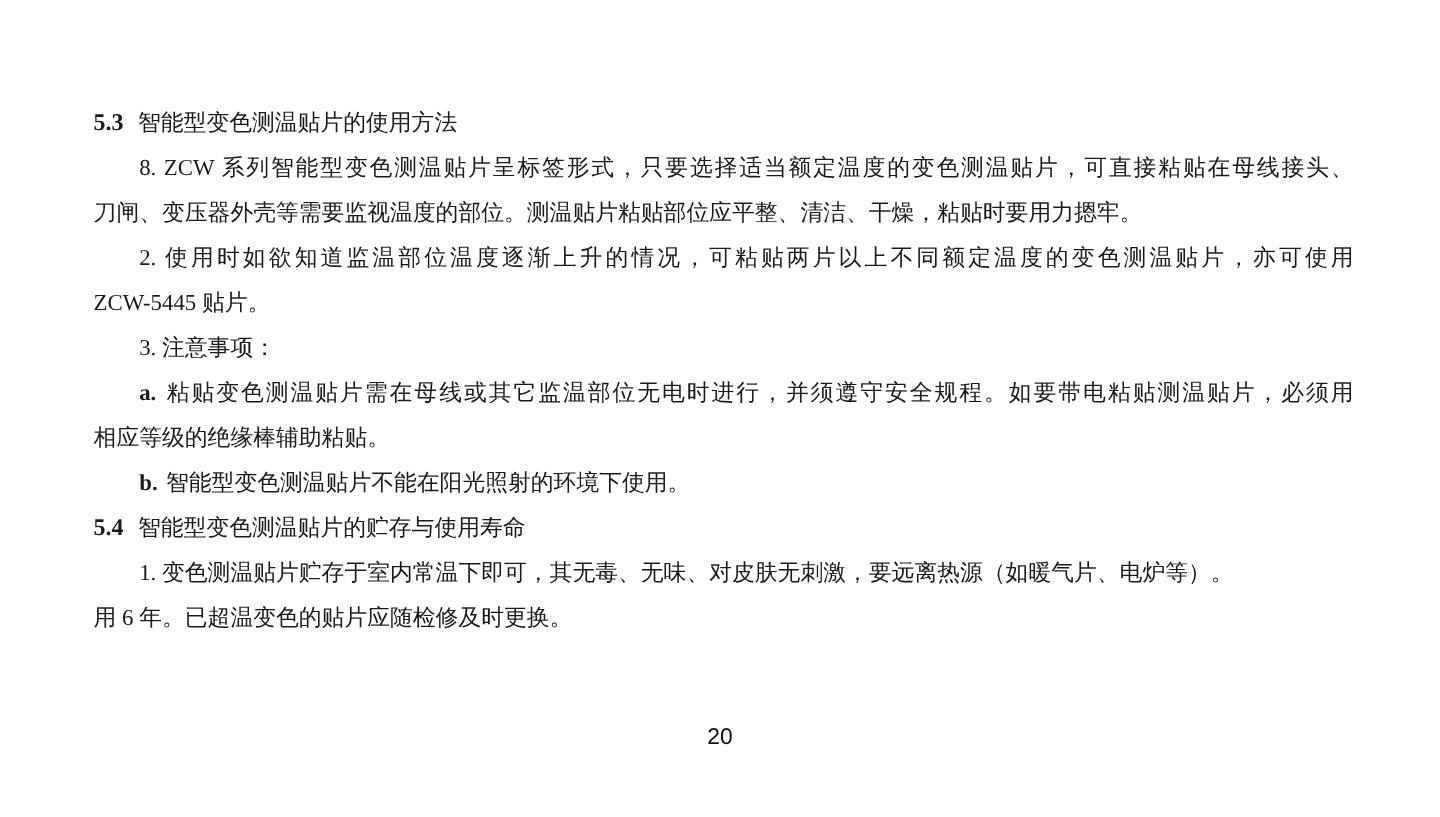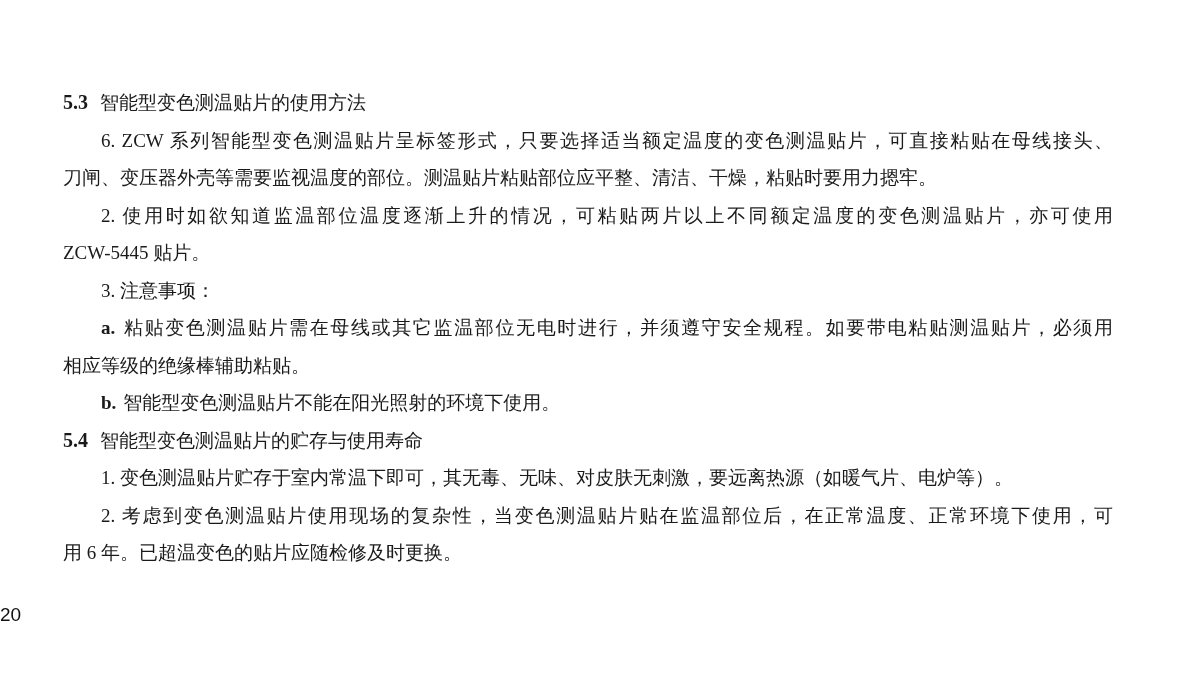--- a/index.html
+++ b/index.html
@@ -7,21 +7,21 @@
     position: relative;
     width: 1200px;
     height: 681px;
     background: #ffffff;
     font-family: "Liberation Serif", "DejaVu Serif", serif;
     color: #1a1a1a;
     overflow: hidden;
   }
   .doc-body {
     position: absolute;
-    left: 63px;
+    left: 78px;
     top: 84px;
     width: 1050px;
   }
   .line {
     font-size: 19px;
     line-height: 37.5px;
     height: 37.5px;
     overflow: hidden;
     white-space: normal;
     text-align: left;
@@ -37,39 +37,39 @@
   }
   .line.heading .prefix {
     font-size: 20px;
     padding-right: 12px;
   }
   .page-number {
     position: absolute;
     left: 0;
     top: 600px;
     width: 1200px;
+    text-align: center;
     font-family: "Liberation Sans", "DejaVu Sans", sans-serif;
     font-size: 19px;
     line-height: 30px;
     color: #111111;
   }
 </style>
 </head>
 <body>
 
 <div class="page">
   <div class="doc-body">
       <div class="line heading"><strong class="prefix">5.3</strong><span>智能型变色测温贴片的使用方法</span></div>
-      <div class="line indent justify"><span>6. ZCW 系列智能型变色测温贴片呈标签形式，只要选择适当额定温度的变色测温贴片，可直接粘贴在母线接头、</span></div>
+      <div class="line indent justify"><span>8. ZCW 系列智能型变色测温贴片呈标签形式，只要选择适当额定温度的变色测温贴片，可直接粘贴在母线接头、</span></div>
       <div class="line "><span>刀闸、变压器外壳等需要监视温度的部位。测温贴片粘贴部位应平整、清洁、干燥，粘贴时要用力摁牢。</span></div>
       <div class="line indent justify"><span>2. 使用时如欲知道监温部位温度逐渐上升的情况，可粘贴两片以上不同额定温度的变色测温贴片，亦可使用</span></div>
       <div class="line "><span>ZCW-5445 贴片。</span></div>
       <div class="line indent"><span>3. 注意事项：</span></div>
       <div class="line indent justify"><strong class="prefix">a.</strong><span>粘贴变色测温贴片需在母线或其它监温部位无电时进行，并须遵守安全规程。如要带电粘贴测温贴片，必须用</span></div>
       <div class="line "><span>相应等级的绝缘棒辅助粘贴。</span></div>
       <div class="line indent"><strong class="prefix">b.</strong><span>智能型变色测温贴片不能在阳光照射的环境下使用。</span></div>
       <div class="line heading"><strong class="prefix">5.4</strong><span>智能型变色测温贴片的贮存与使用寿命</span></div>
       <div class="line indent"><span>1. 变色测温贴片贮存于室内常温下即可，其无毒、无味、对皮肤无刺激，要远离热源（如暖气片、电炉等）。</span></div>
-      <div class="line indent justify"><span>2. 考虑到变色测温贴片使用现场的复杂性，当变色测温贴片贴在监温部位后，在正常温度、正常环境下使用，可</span></div>
       <div class="line "><span>用 6 年。已超温变色的贴片应随检修及时更换。</span></div>
     </div>
   <div class="page-number">20</div>
 </div>
 
 </body></html>

